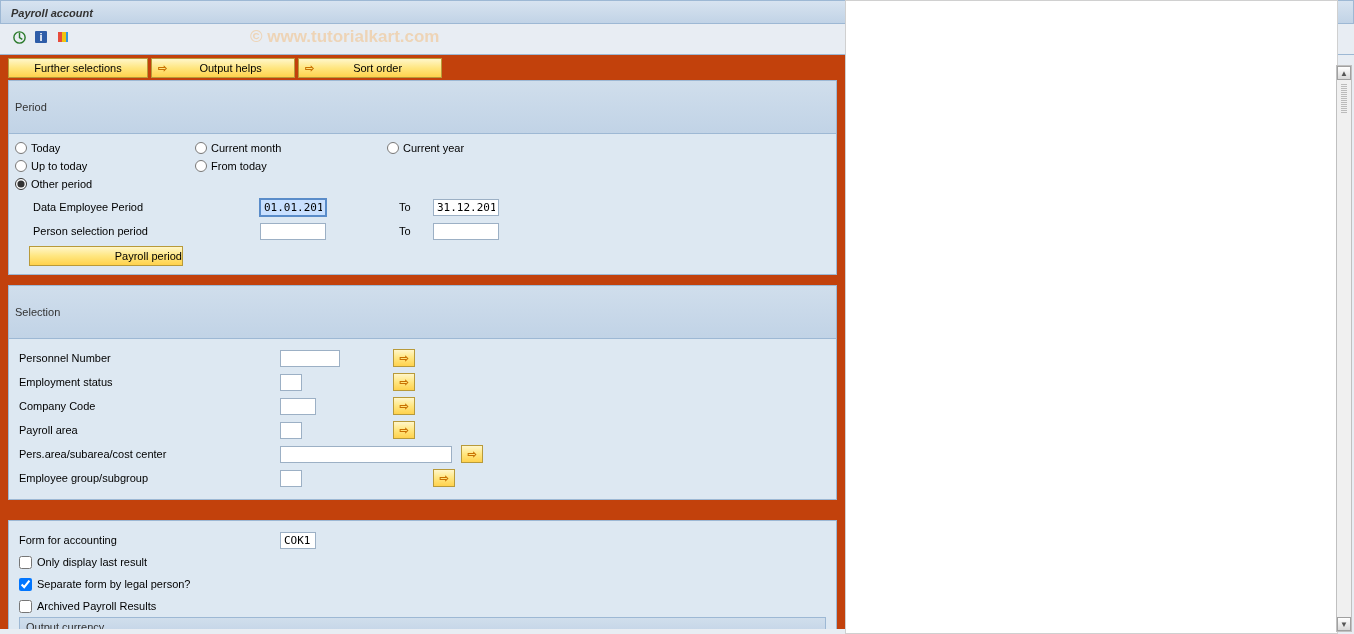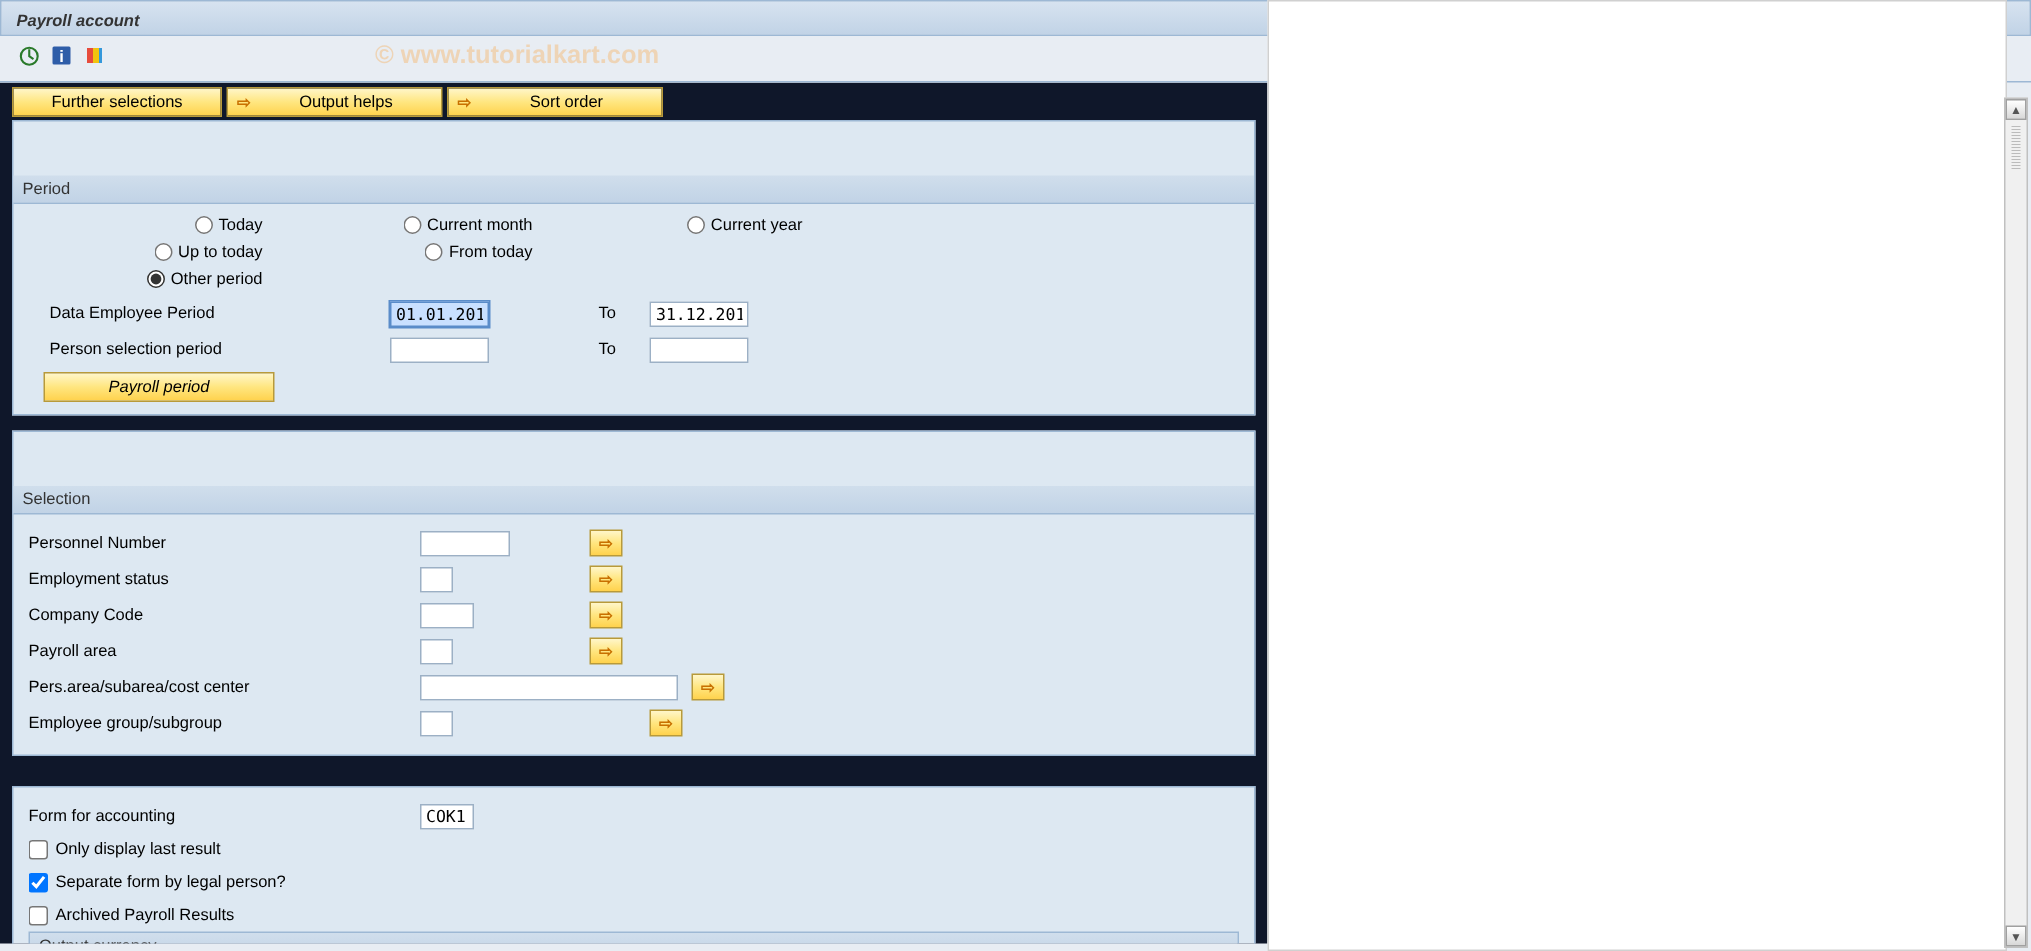--- a/index.html
+++ b/index.html
@@ -40,21 +40,21 @@
       pointer-events: none;
     }
     
     .content-wrap {
       display: flex;
       height: calc(100% - 60px);
     }
     .main-area {
       flex: 0 0 845px;
       overflow: hidden;
-      background: #0f172a;
+      background: #c2410c;
       padding: 3px 8px;
     }
     
     .btn-row { display: flex; gap: 3px; margin-bottom: 2px; }
     .gold-btn {
       background: linear-gradient(to bottom, #fff6c9, #ffe680, #ffd24d);
       border: 1px solid #b89a3a;
       padding: 2px 6px;
       cursor: pointer;
       display: inline-flex;
@@ -77,29 +77,28 @@
     }
     .gold-small .arrow { color: #c87000; font-weight: bold; font-size: 11px; }
     
     .group {
       border: 1px solid #9db8d4;
       margin-bottom: 10px;
       background: #dde8f2;
     }
     .group-header {
       background: linear-gradient(to bottom, #d0deec, #c1d3e6);
-      padding: 3px 6px;
+      padding: 20px 6px;
       color: #333;
       border-bottom: 1px solid #9db8d4;
-      margin-top: 36px;
     }
     .group-body { padding: 8px 6px; }
     
     .radio-row { display: flex; gap: 20px; margin-bottom: 6px; }
-    .radio-item { display: flex; align-items: center; gap: 4px; cursor: pointer; justify-content: flex-end; }
+    .radio-item { display: flex; align-items: center; gap: 4px; cursor: pointer; }
     .radio-item input[type=radio] { 
       width: 12px; height: 12px; 
       accent-color: #333; cursor: pointer;
     }
     .radio-col1 { width: 160px; }
     .radio-col2 { width: 160px; }
     .radio-col3 { width: 160px; padding-left: 12px; }
     
     .form-row {
       display: flex; align-items: center;
@@ -123,23 +122,22 @@
     .txt-wide { width: 172px; }
     .to-label { position: absolute; left: 384px; }
     .to-input { position: absolute; left: 418px; }
     .highlighted { background: #c9e0ff !important; border: 1px solid #5a8cc9 !important; box-shadow: 0 0 0 1px #5a8cc9; }
     
     .payroll-period-btn {
       background: linear-gradient(to bottom, #fff6c9, #ffe680, #ffd24d);
       border: 1px solid #b89a3a;
       width: 154px; height: 20px;
       margin-left: 14px; margin-top: 4px;
-      display: flex; align-items: center; justify-content: center;
+      display: flex; align-items: center; justify-content: flex-end;
       cursor: pointer;
-      font-style: italic;
     }
     
     .chk-row { 
       display: flex; align-items: center; 
       height: 22px; gap: 5px; 
       padding-left: 4px;
       position: relative;
     }
     .chk-row input[type=checkbox] { width: 13px; height: 13px; cursor: pointer; }
     .val-col { position: absolute; left: 265px; }

